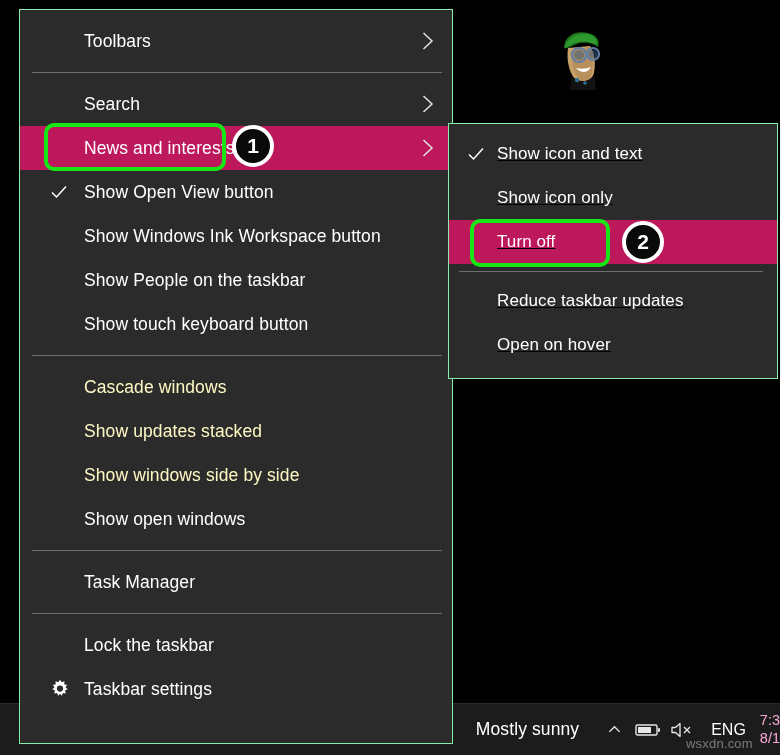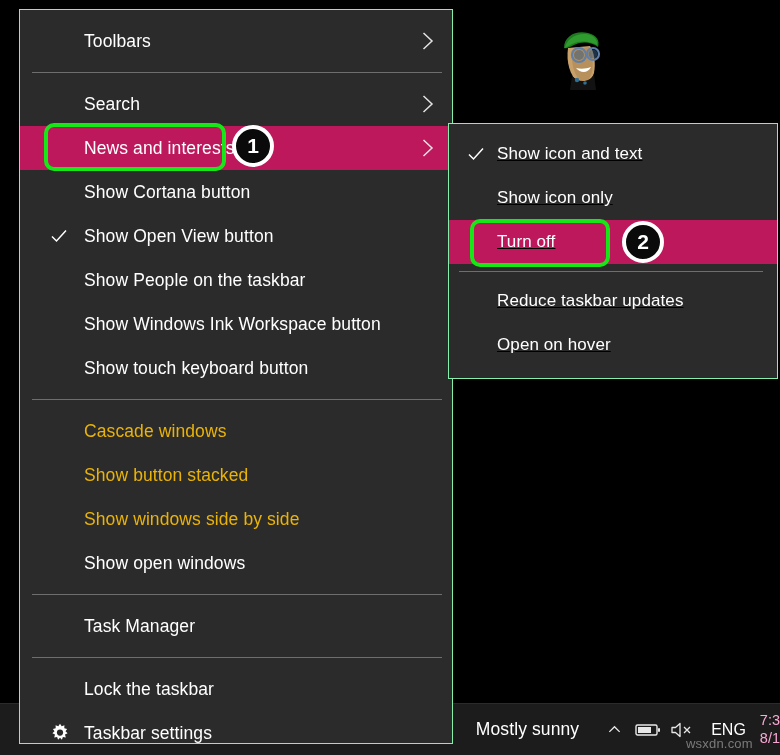--- a/index.html
+++ b/index.html
@@ -111,21 +111,21 @@
     align-items: center;
     height: 44px;
     color: #ffffff;
     font-size: 17.5px;
     letter-spacing: .1px;
     padding-left: 64px;
     padding-right: 14px;
     box-sizing: border-box;
     white-space: nowrap;
   }
-  .menu-item.disabled { color: #eab308; }
+  .menu-item.disabled { color: #fef9c3; }
   .menu-item.highlight { background: #be185d; }
   .menu-item .check {
     position: absolute;
     left: 30px;
     top: 50%;
     transform: translateY(-50%);
     width: 18px;
     height: 18px;
     color: #ffffff;
   }
@@ -284,43 +284,40 @@
           <path d="M2.5 2 L11 10 L2.5 18" fill="none" stroke="#e3e3e3" stroke-width="1.5"></path>
         </svg></span>
     </div>
     <div class="menu-item highlight">
       <span>News and interests</span>
       <span class="chev"><svg width="13" height="20" viewBox="0 0 13 20">
           <path d="M2.5 2 L11 10 L2.5 18" fill="none" stroke="#e3e3e3" stroke-width="1.5"></path>
         </svg></span>
     </div>
     <div class="menu-item">
-      <span>Show Cortana button</span>
-    </div>
-    <div class="menu-item">
       <span class="check"><svg width="18" height="18" viewBox="0 0 18 18">
           <path d="M2 9.5 L6.5 14 L16 3.5" fill="none" stroke="#ffffff" stroke-width="1.5"></path>
         </svg></span>
       <span>Show Open View button</span>
     </div>
     <div class="menu-item">
+      <span>Show Windows Ink Workspace button</span>
+    </div>
+    <div class="menu-item">
       <span>Show People on the taskbar</span>
-    </div>
-    <div class="menu-item">
-      <span>Show Windows Ink Workspace button</span>
     </div>
     <div class="menu-item">
       <span>Show touch keyboard button</span>
     </div>
     <div class="sep"></div>
     <div class="menu-item disabled">
       <span>Cascade windows</span>
     </div>
     <div class="menu-item disabled">
-      <span>Show button stacked</span>
+      <span>Show updates stacked</span>
     </div>
     <div class="menu-item disabled">
       <span>Show windows side by side</span>
     </div>
     <div class="menu-item">
       <span>Show open windows</span>
     </div>
     <div class="sep"></div>
     <div class="menu-item">
       <span>Task Manager</span>

